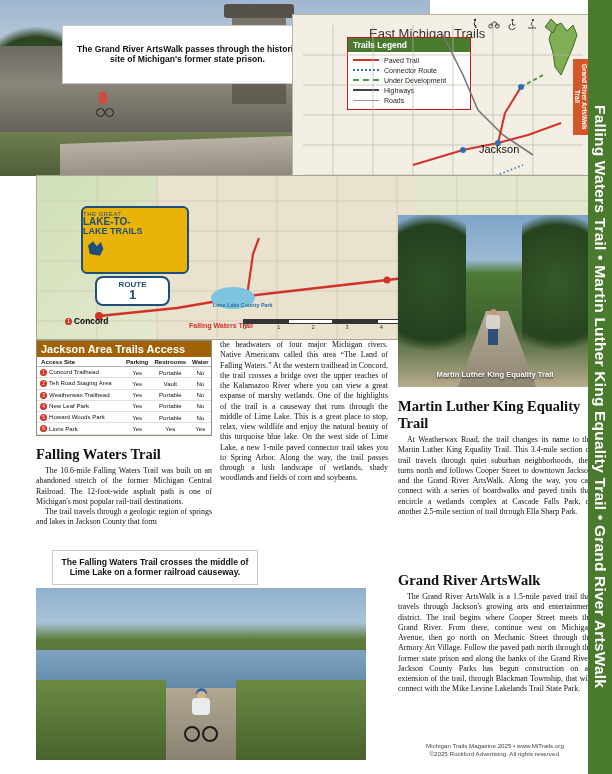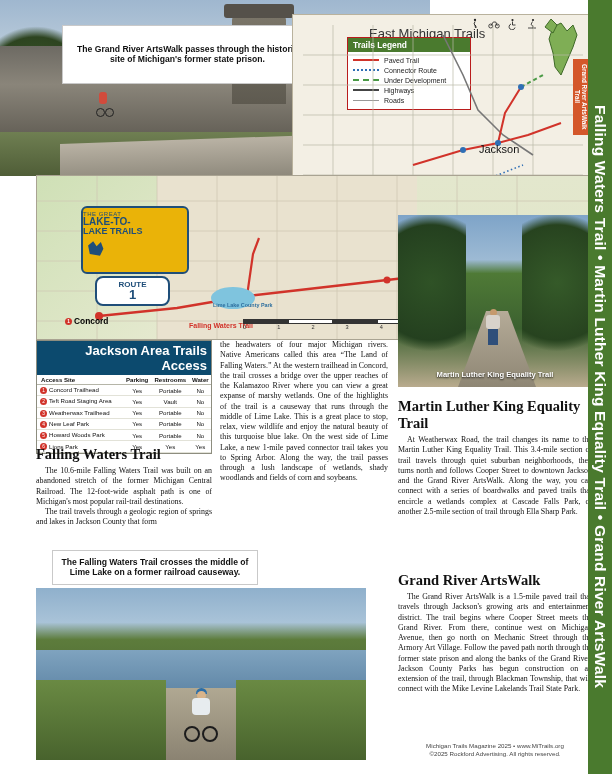--- a/index.html
+++ b/index.html
@@ -172,22 +172,22 @@
     position:absolute; color:#d1332a; font-size:7px; font-weight:bold;
     font-family:"Liberation Sans", sans-serif;
   }
 
   
   .access-table {
     position:absolute; left:36px; top:340px; width:176px;
     border:1px solid #8d8d7f; background:#fff;
   }
   .access-head {
-    background:#0c4a6e; color:#fff; font-family:"Liberation Sans", sans-serif;
-    font-weight:bold; font-size:13px; padding:2px 4px; text-align:right;
+    background:#a16207; color:#fff; font-family:"Liberation Sans", sans-serif;
+    font-weight:bold; font-size:11px; padding:2px 4px; text-align:left;
   }
   .access-table table { width:100%; border-collapse:collapse;
     font-family:"Liberation Sans", sans-serif; font-size:6.1px; color:#111; }
   .access-table th { font-size:6.1px; font-weight:bold; text-align:center; padding:1px 1px;
     border-bottom:1px solid #b5b5a8; }
   .access-table th.site { text-align:left; padding-left:4px; }
   .access-table td { padding:1.2px 1px; text-align:center; border-bottom:1px solid #e2e2d8; }
   .access-table td.site { text-align:left; padding-left:3px; white-space:nowrap; }
   .num-dot {
     display:inline-block; width:7px; height:7px; line-height:7px; border-radius:50%;

